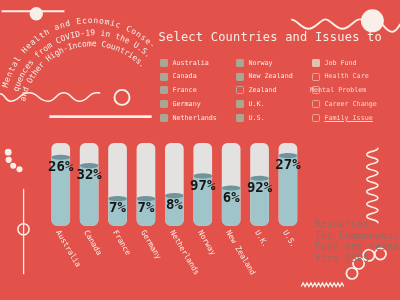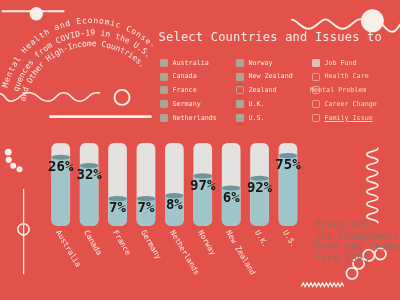--- a/index.html
+++ b/index.html
@@ -188,21 +188,21 @@
       <div class="barlabel" style="left: 145.95px; top: 203.429px; transform: translateX(-50%);">7%</div>
       <div class="ctry" style="left: 146.2px; top: 228.6px; transform: rotate(59.5deg);">Germany</div>
       <div class="barlabel" style="left: 174.35px; top: 200.455px; transform: translateX(-50%);">8%</div>
       <div class="ctry" style="left: 174.6px; top: 228.6px; transform: rotate(59.5deg);">Netherlands</div>
       <div class="barlabel" style="left: 202.75px; top: 180.714px; transform: translateX(-50%);">97%</div>
       <div class="ctry" style="left: 203px; top: 228.6px; transform: rotate(59.5deg);">Norway</div>
       <div class="barlabel" style="left: 231.15px; top: 192.774px; transform: translateX(-50%);">6%</div>
       <div class="ctry" style="left: 231.4px; top: 228.6px; transform: rotate(59.5deg);">New Zealand</div>
       <div class="barlabel" style="left: 259.55px; top: 183.109px; transform: translateX(-50%);">92%</div>
       <div class="ctry" style="left: 259.8px; top: 228.6px; transform: rotate(59.5deg);">U.K.</div>
-      <div class="barlabel" style="left: 287.95px; top: 160.394px; transform: translateX(-50%);">75%</div>
+      <div class="barlabel" style="left: 287.95px; top: 160.394px; transform: translateX(-50%);">27%</div>
       <div class="ctry" style="left: 288.2px; top: 228.6px; transform: rotate(59.5deg);">U.S.</div>
     </div>
 
   <div class="res" style="left:314.8px;top:217.6px;">Resources:
 The Commonwealth
 Fund and research
 firm SSRS</div>
 </div>
 
 </body></html>

